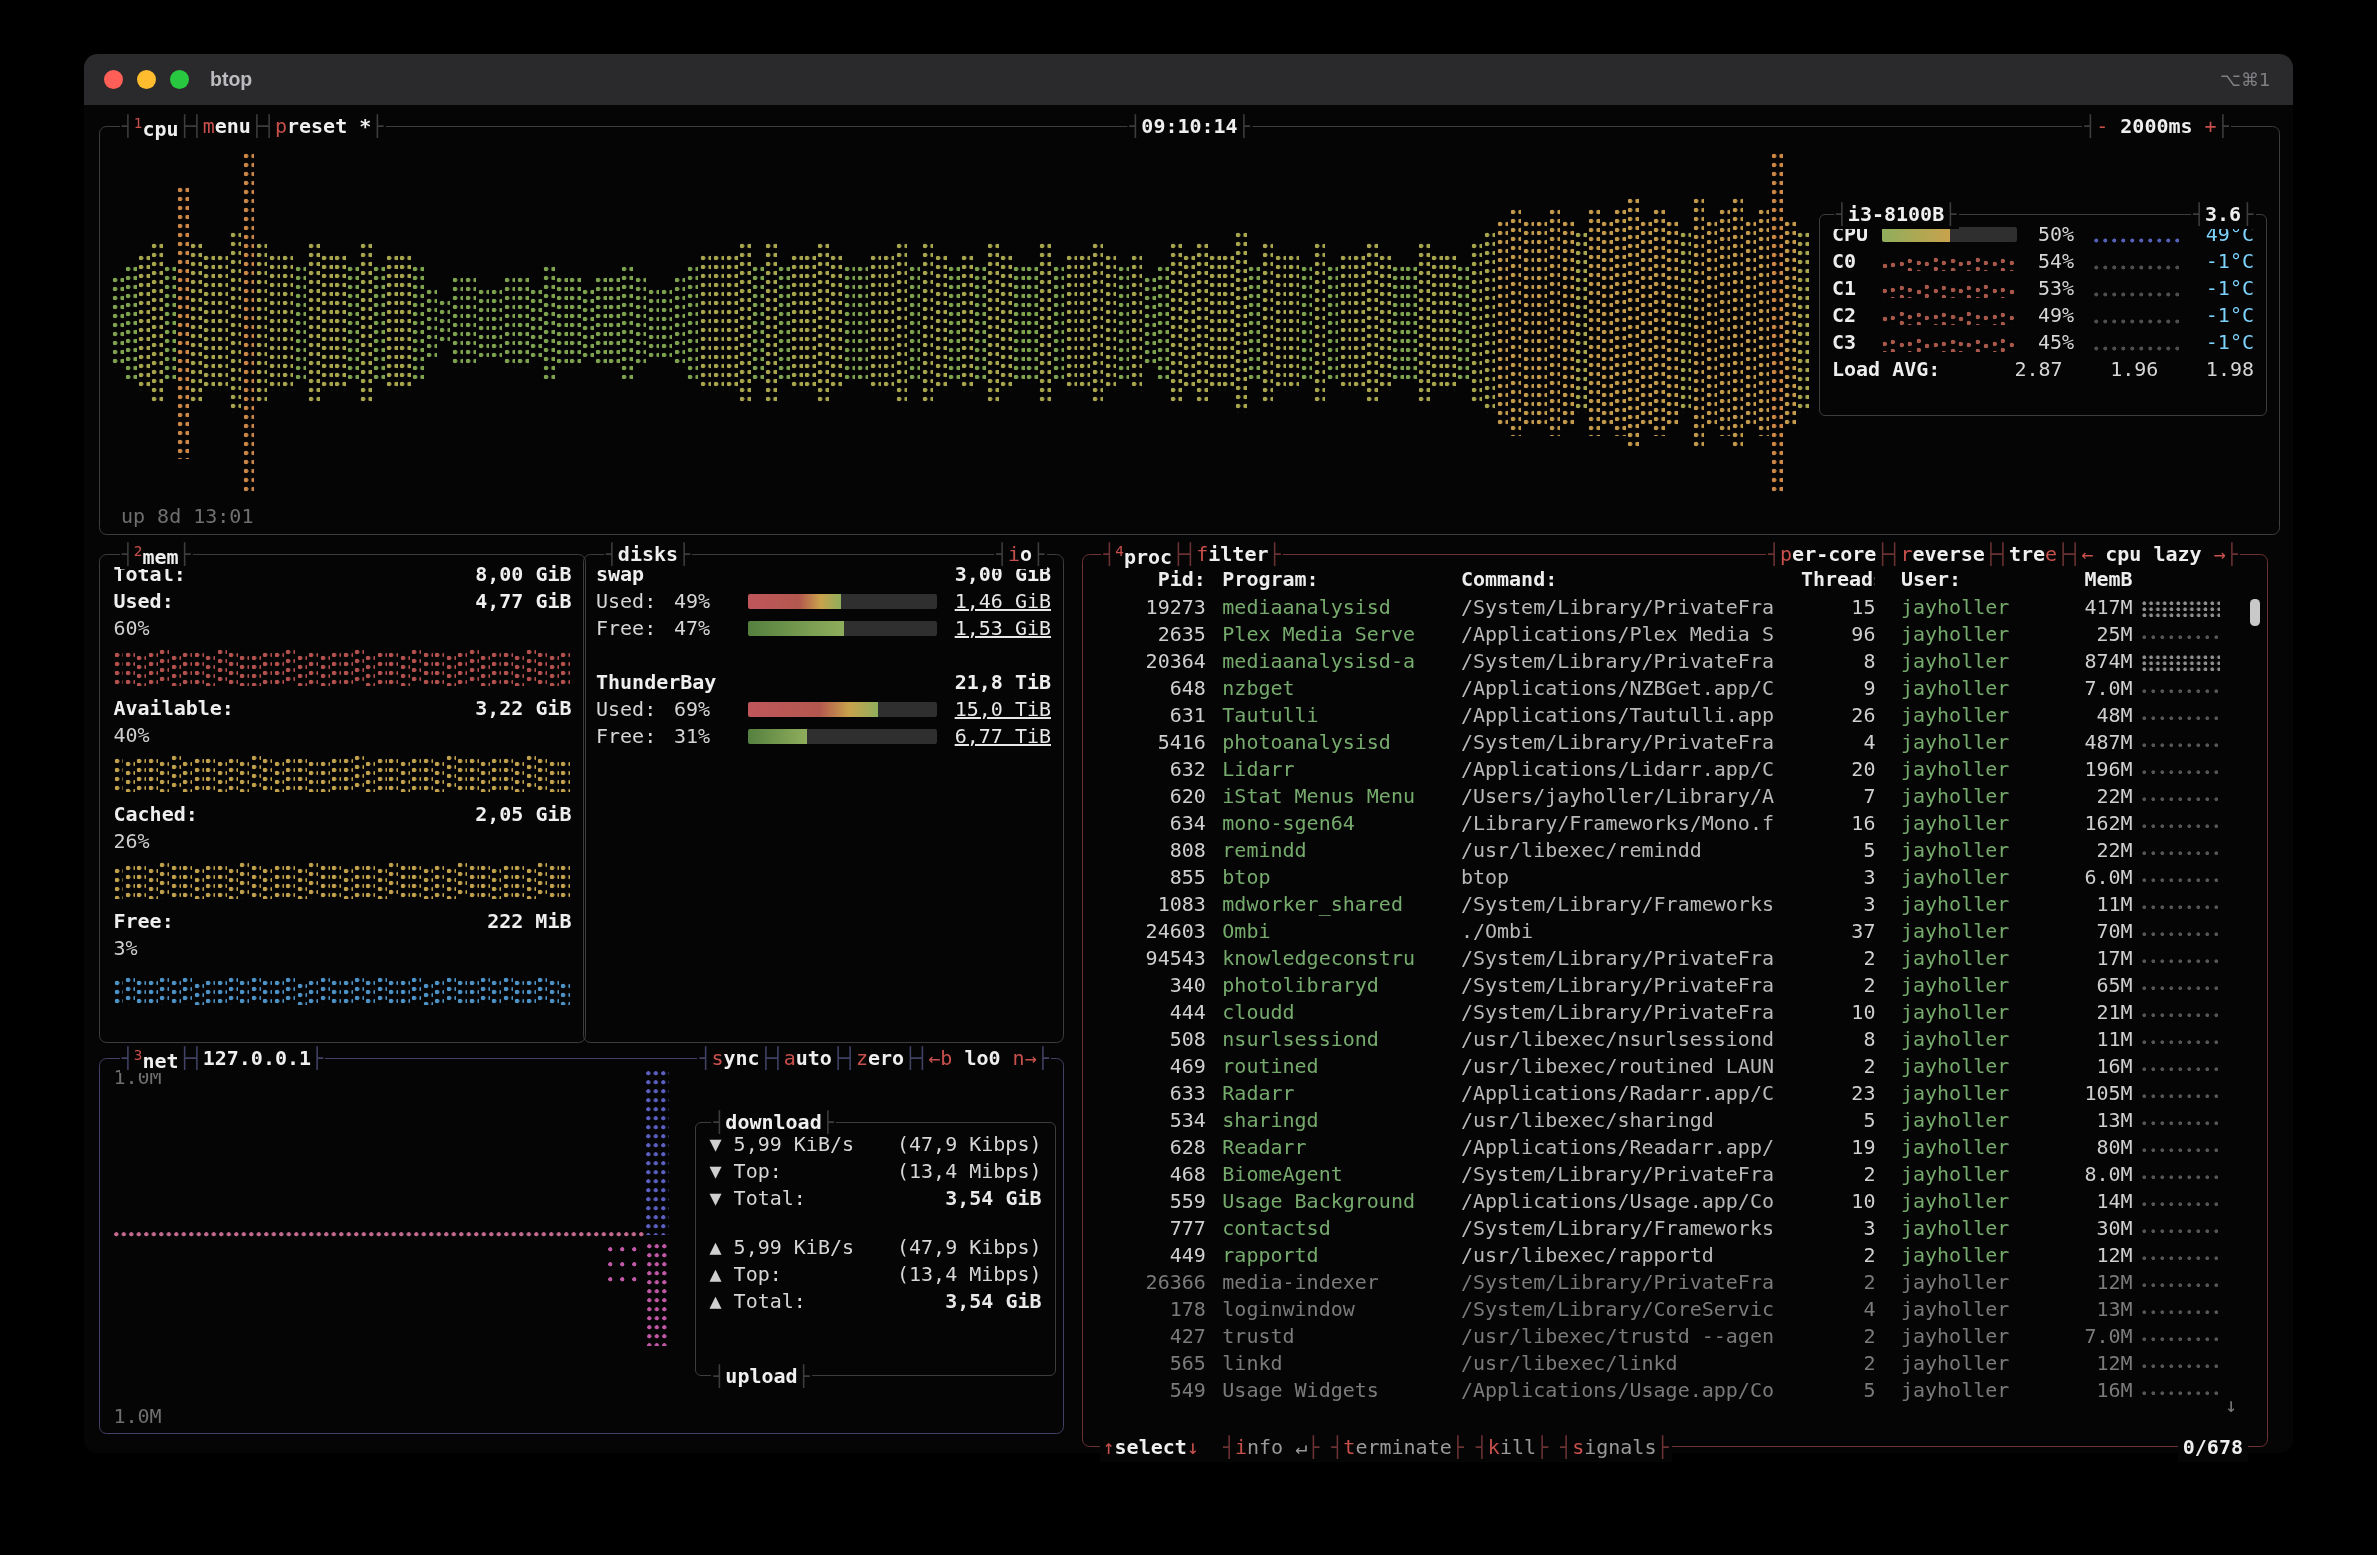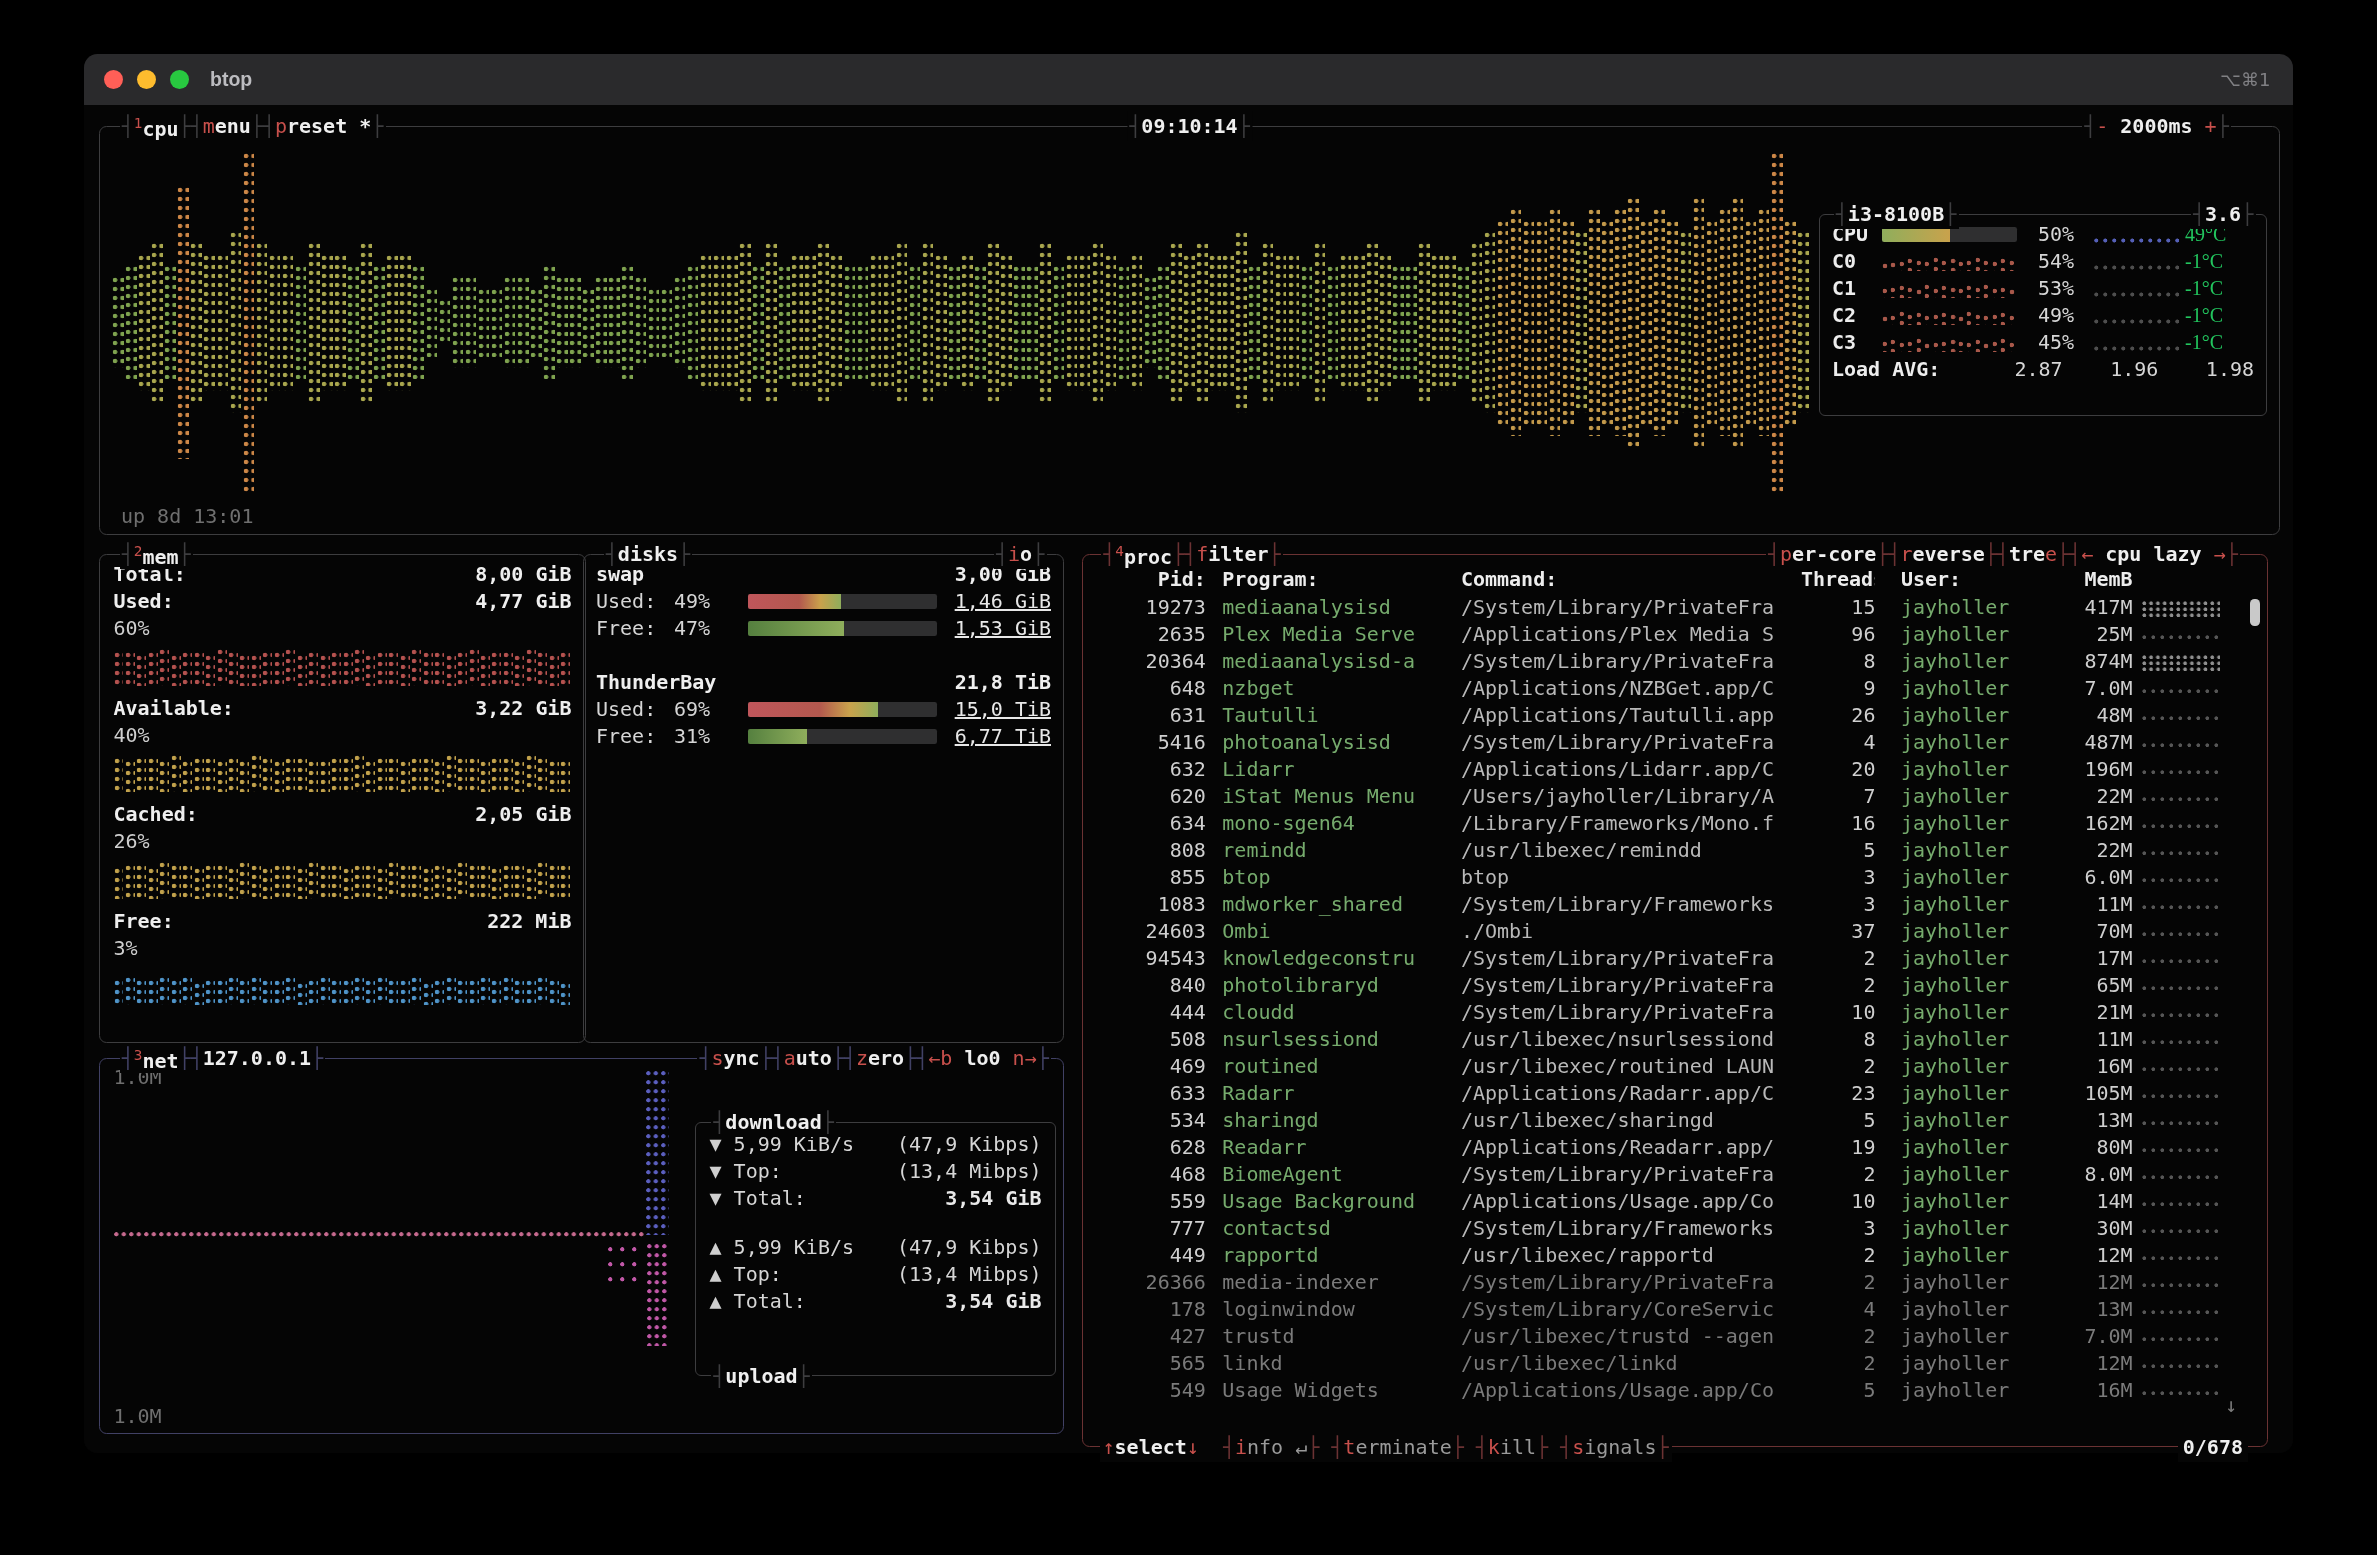--- a/index.html
+++ b/index.html
@@ -34,21 +34,21 @@
   .graph.mirror{align-items:center;}
   .gcol{flex:1 1 0;margin-right:1.5px;min-height:3.8px;}
 
   .cpu-graph{position:absolute;left:12px;top:25.5px;width:1698px;height:340px;}
   .cpu-uptime{position:absolute;left:21px;bottom:4.5px;color:#6f6f6f;}
 
   .cpu-info{position:absolute;left:1719px;top:87px;width:446px;height:200px;border:1.5px solid #3d3d3f;border-radius:6px;background:#050505;z-index:4;}
   .irow{display:flex;align-items:center;height:27px;padding:0 12px;}
   .irow .cl{width:50px;font-weight:bold;color:#ededed;}
   .irow .pct{width:63px;text-align:center;color:#d6d6d6;}
-  .irow .temp{width:69px;color:#22c55e;font-family:Liberation Serif, serif;}
+  .irow .temp{width:69px;text-align:right;color:#7dd3fc;}
   .coreg{width:135px;height:18px;margin-right:7.5px;}
   .leader{flex:1;height:27px;margin:0 6px;background-image:radial-gradient(circle at 2.3px 19.5px,#4e4e4e 1.7px,transparent 2.3px);background-size:9px 27px;}
   .leader.blue{background-image:radial-gradient(circle at 2.3px 19.5px,#5560b8 1.7px,transparent 2.3px);}
   .meter{width:135px;height:15px;background:#2f2f30;border-radius:2.3px;position:relative;overflow:hidden;margin-right:7.5px;}
   .fill{position:absolute;left:0;top:0;bottom:0;}
   .fill.used{background:linear-gradient(90deg,#c0565b,#b3584e 55%,#c9a24c 78%,#8fae5c);}
   .fill.free{background:linear-gradient(90deg,#55803f,#8fae5c);}
   .fill.cpum{background:linear-gradient(90deg,#8fae5c,#c9a24c);}
   .irow.load .cl{width:135px;}
   .irow.load .lv{flex:1;text-align:right;color:#d6d6d6;}
@@ -825,21 +825,21 @@
             <span class="c pid">94543</span>
             <span class="c prog">knowledgeconstru</span>
             <span class="c cmd">/System/Library/PrivateFra</span>
             <span class="c thr">2</span>
             <span class="c usr">jayholler</span>
             <span class="c memv">17M</span>
             <span class="c pg"><span class="pgdots" style="display: block;"></span></span>
             <span class="c cpu">0.0</span>
           </div>
           <div class="prow">
-            <span class="c pid">840</span>
+            <span class="c pid">340</span>
             <span class="c prog">photolibraryd</span>
             <span class="c cmd">/System/Library/PrivateFra</span>
             <span class="c thr">2</span>
             <span class="c usr">jayholler</span>
             <span class="c memv">65M</span>
             <span class="c pg"><span class="pgdots" style="display: block;"></span></span>
             <span class="c cpu">0.0</span>
           </div>
           <div class="prow">
             <span class="c pid">444</span>

